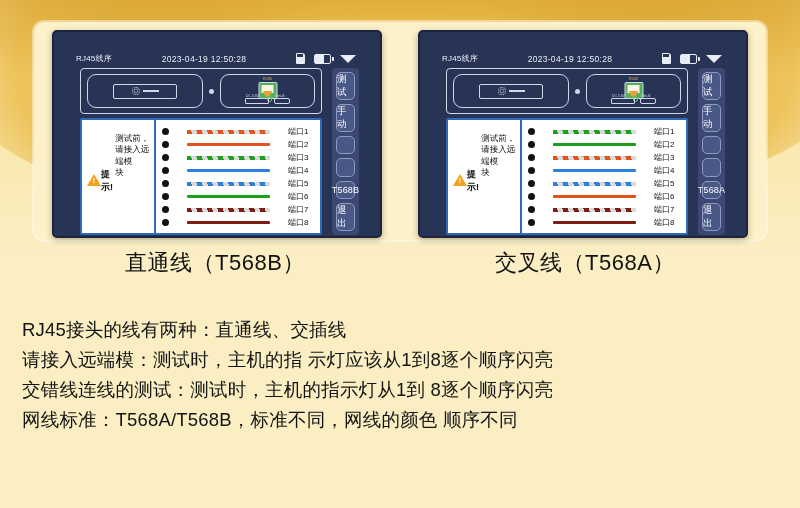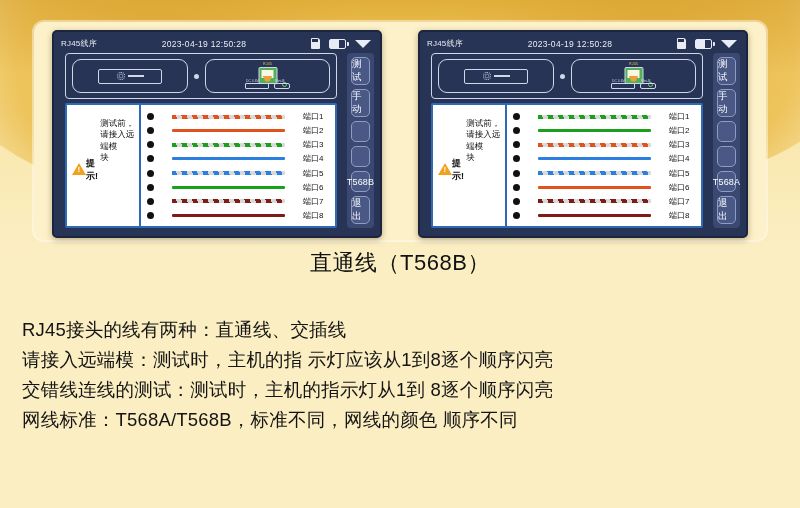--- a/index.html
+++ b/index.html
@@ -66,21 +66,21 @@
     gap: 36px;
   }
   .device {
     width: 330px;
     height: 208px;
     background: #283455;
     border: 2px solid #1c2540;
     border-radius: 5px;
     position: relative;
     box-shadow: 0 2px 6px rgba(60,40,0,.35);
-    padding: 3px;
+    padding: 18px;
     display: flex;
     flex-direction: column;
   }
 
   
   .statusbar {
     height: 17px;
     display: flex;
     align-items: center;
     padding: 0 4px;
@@ -540,19 +540,20 @@
           <div class="btn blank"></div>
           <div class="btn blank"></div>
           <div class="btn std">T568A</div>
           <div class="btn">退出</div>
         </div>
       </div>
     </div>
   </div>
 <div class="captions">
     <div class="caption">直通线（T568B）</div>
+    <div class="caption">交叉线（T568A）</div>
   </div>
 <div class="copy">
     <p>RJ45接头的线有两种：直通线、交插线</p>
     <p>请接入远端模：测试时，主机的指 示灯应该从1到8逐个顺序闪亮</p>
     <p>交错线连线的测试：测试时，主机的指示灯从1到 8逐个顺序闪亮</p>
     <p>网线标准：T568A/T568B，标准不同，网线的颜色 顺序不同</p>
   </div>
 
 </body></html>

